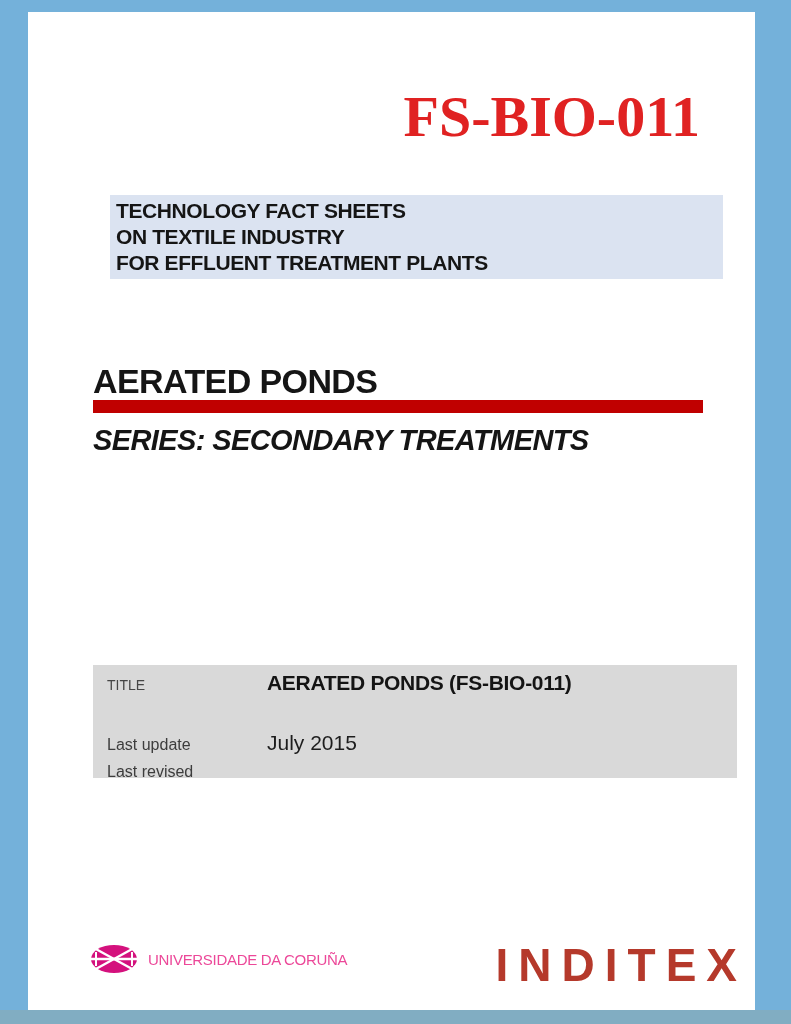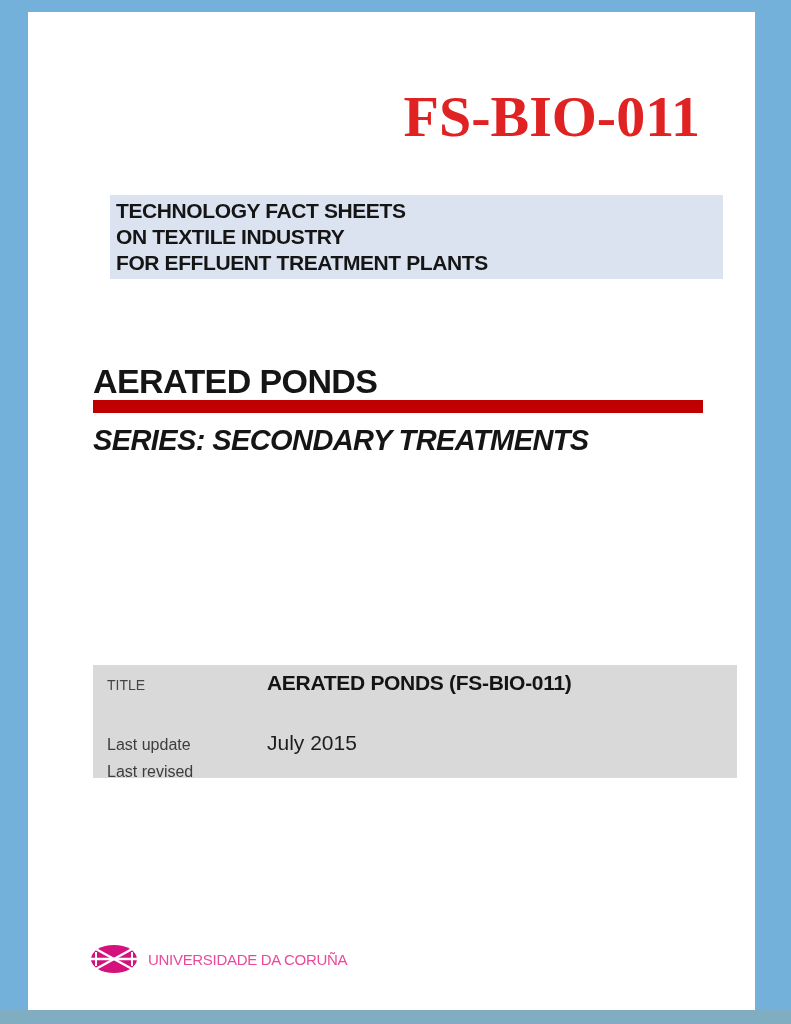--- a/index.html
+++ b/index.html
@@ -133,16 +133,17 @@
         <line x1="4" y1="27" x2="44" y2="5"></line>
       </g>
       <g stroke="#ffffff" stroke-width="2">
         <line x1="6" y1="9" x2="6" y2="23"></line>
         <line x1="42" y1="9" x2="42" y2="23"></line>
       </g>
     </svg>
     <div class="udc-text">UNIVERSIDADE DA CORUÑA</div>
   </div>
 
+  <div class="inditex-logo">INDITEX</div>
 
 </div>
 
 <div class="bottom-band"></div>
 
 </body></html>

